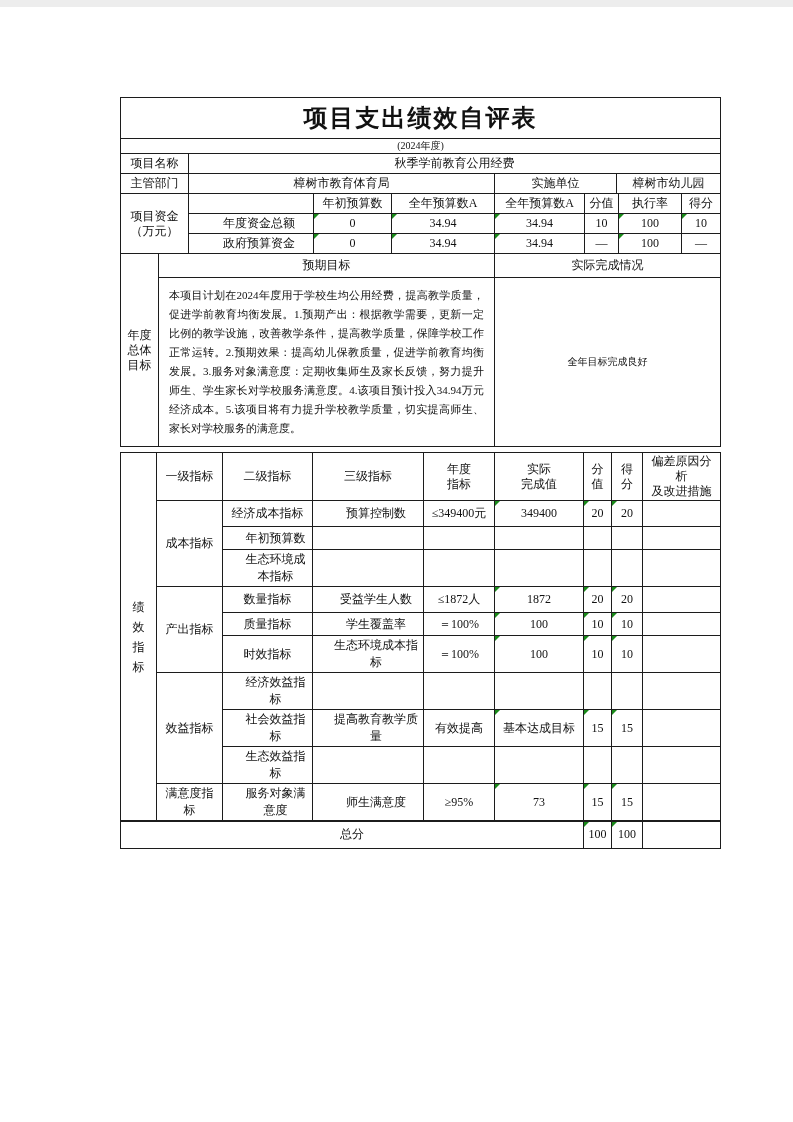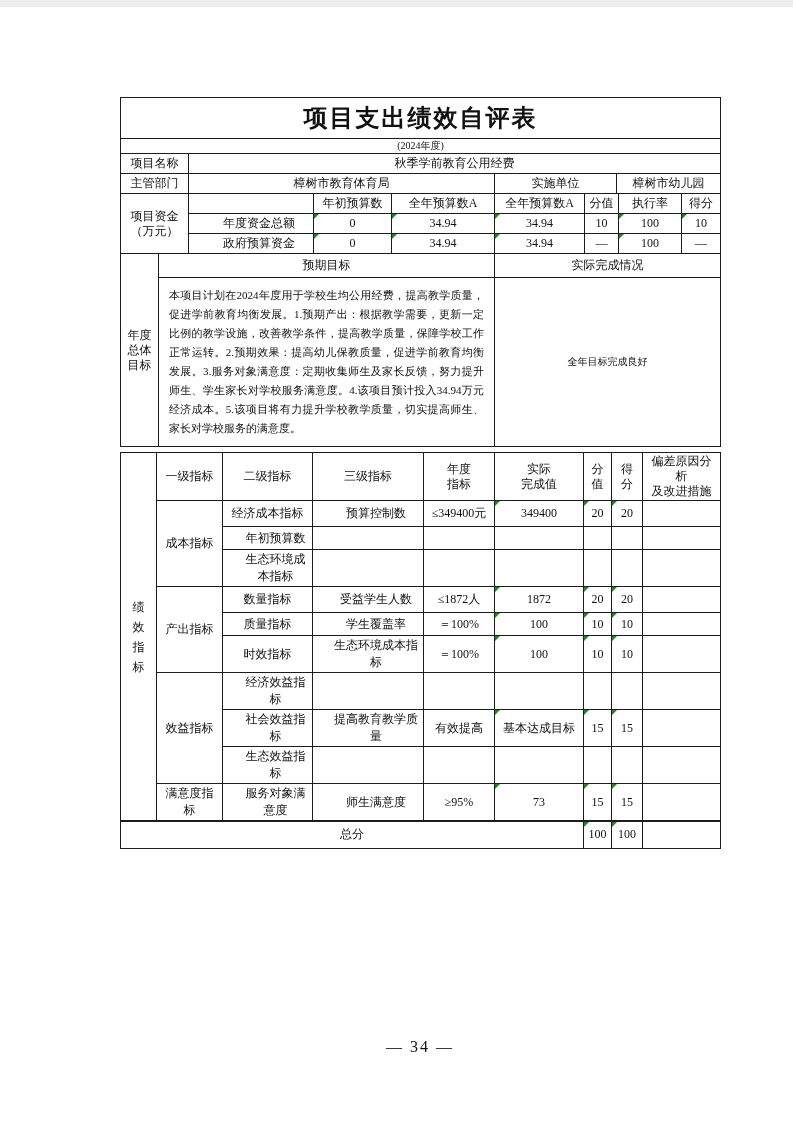--- a/index.html
+++ b/index.html
@@ -281,14 +281,13 @@
       <tr style="height:27px" class="total-row">
         <td colspan="6">总分</td>
         <td class="tri">100</td>
         <td class="tri">100</td>
         <td></td>
       </tr>
     </tbody>
       </table>
   </div>
 
-  <div class="page-number">— 34 —</div>
 </div>
 
 </body></html>

